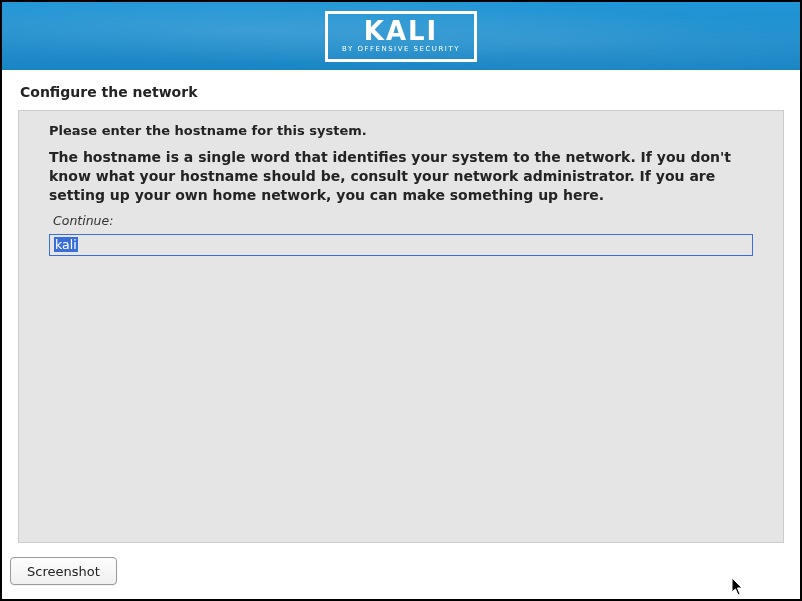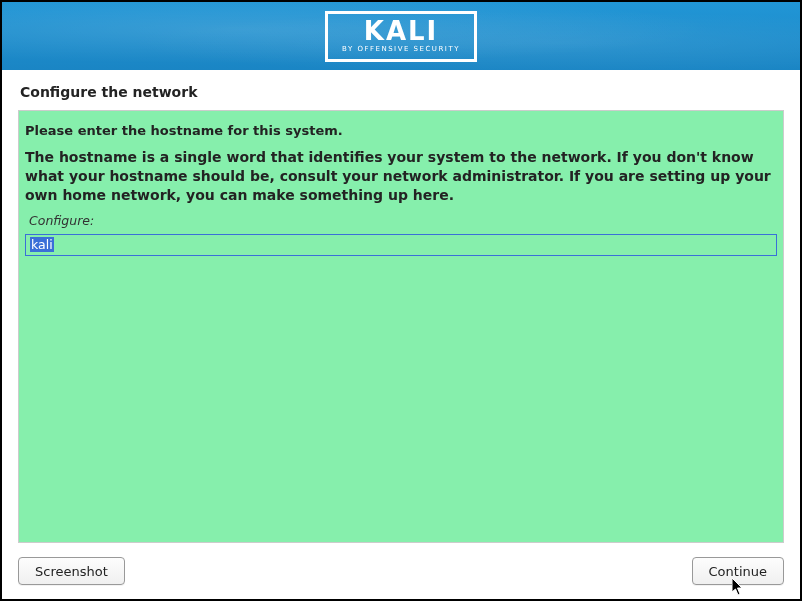--- a/index.html
+++ b/index.html
@@ -62,24 +62,24 @@
     .page-title {
       padding: 14px 22px 10px 18px;
       font-weight: bold;
       font-size: 14px;
       color: #232323;
     }
     .content {
       flex: 1;
       margin: 0 16px 10px 16px;
       border: 1px solid #ccc;
-      padding: 12px 6px;
+      padding: 12px 30px;
       display: flex;
       flex-direction: column;
-      background: #86efac;
+      background: #e5e5e5;
     }
     .prompt {
       font-weight: bold;
       font-size: 13px;
       color: #232323;
       margin-bottom: 10px;
     }
     .description {
       font-weight: bold;
       font-size: 14px;
@@ -105,21 +105,21 @@
       align-items: center;
     }
     .text-input .sel {
       background: #3a6fd8;
       color: #fff;
       padding: 0 1px;
     }
     .footer {
       display: flex;
       align-items: center;
-      padding: 4px 16px 14px 16px;
+      padding: 4px 16px 14px 8px;
     }
     .spacer { flex: 1; }
     .btn {
       height: 28px;
       padding: 0 16px;
       border: 1px solid #999;
       border-radius: 4px;
       background: linear-gradient(#fdfdfd, #f0f0f0);
       font-family: inherit;
       font-size: 13px;
@@ -147,29 +147,28 @@
       <div class="logo-text">KALI</div>
       <div class="logo-sub">BY OFFENSIVE SECURITY</div>
     </div>
   </div>
 
   <div class="page-title">Configure the network</div>
 
   <div class="content">
     <div class="prompt">Please enter the hostname for this system.</div>
     <div class="description">The hostname is a single word that identifies your system to the network. If you don't know what your hostname should be, consult your network administrator. If you are setting up your own home network, you can make something up here.</div>
-    <div class="field-label">Configure:</div>
+    <div class="field-label">Continue:</div>
     <div class="text-input">
       <span class="sel">kali</span>
     </div>
   </div>
 
   <div class="footer">
     <button class="btn">Screenshot</button>
     <div class="spacer"></div>
-    <button class="btn">Continue</button>
   </div>
 
 </div>
 
 <svg class="cursor" viewBox="0 0 12 18">
   <path d="M0,0 L0,14 L3.5,11 L6,17 L8,16 L5.5,10 L10,10 Z" fill="#000" stroke="#fff" stroke-width="1"></path>
 </svg>
 
 </body></html>

